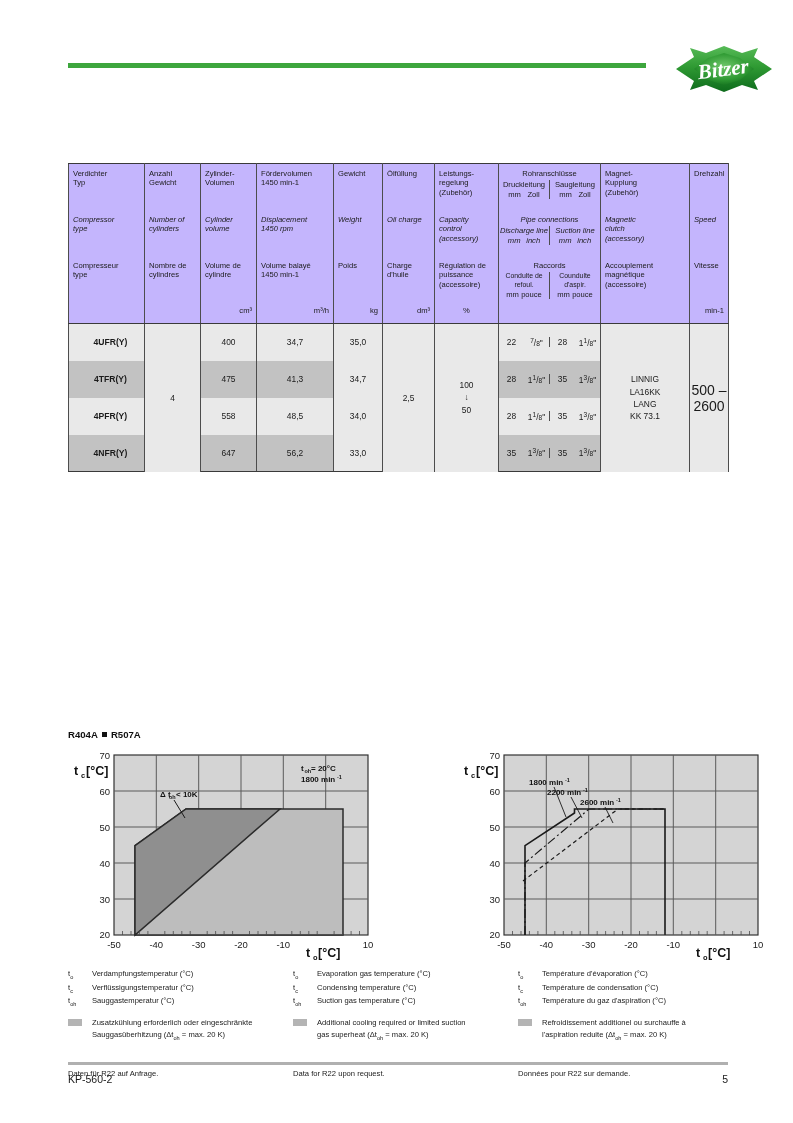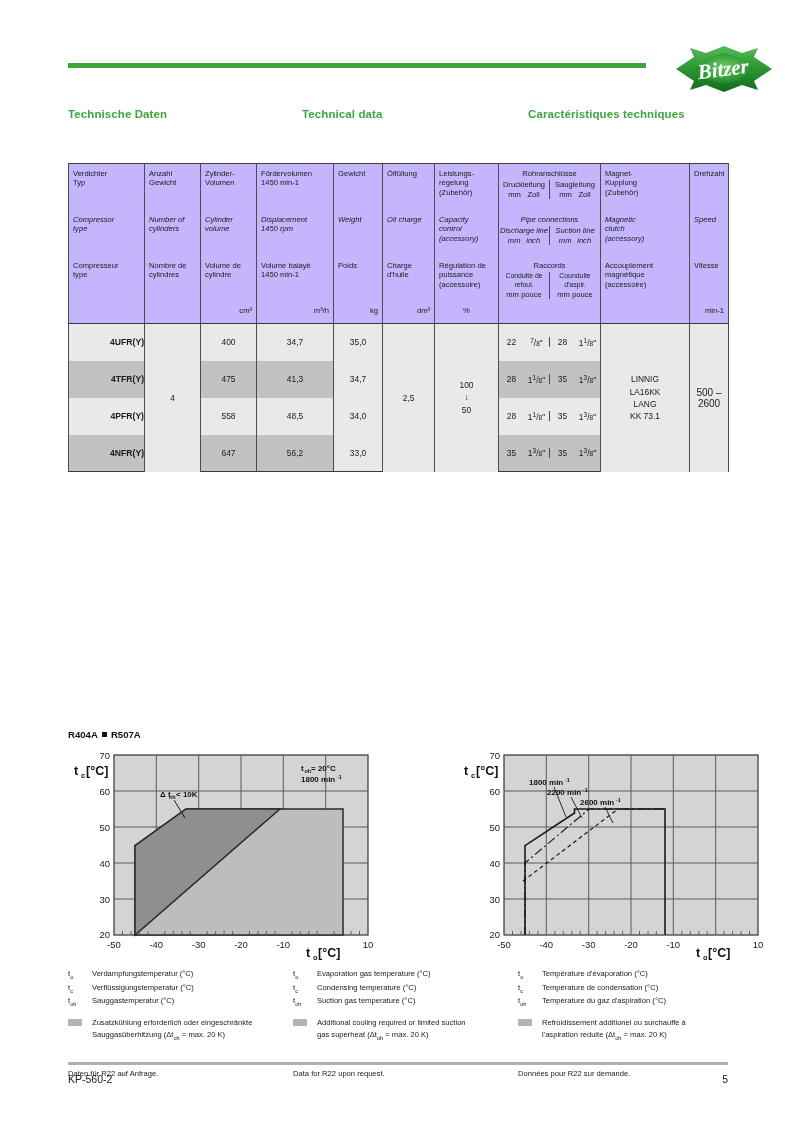--- a/index.html
+++ b/index.html
@@ -76,21 +76,21 @@
   .tbl .drow td {
     height:37px;
     font-size:8.4px;
     text-align:center;
     vertical-align:middle;
     background:#e9e9e9;
   }
   .tbl .drow.alt td { background:#c2c2c2; }
   .tbl .drow td.plain { background:#e9e9e9 !important; }
   .tbl .drow td.typecell {
-    font-weight:bold; font-size:8.6px; text-align:right; padding-left:8px;
+    font-weight:bold; font-size:8.6px; text-align:center; padding-left:8px;
   }
   .tbl .last td { border-bottom:1.4px solid #3a3a3a; }
   .mergecell { background:#e9e9e9 !important; vertical-align:middle; text-align:center; }
   .clutch { font-size:8.2px; line-height:1.45; text-align:left; padding-left:9px; }
   .cap { line-height:1.5; }
   .frac { display:inline-block; font-size:8.4px; }
   .frac sup { font-size:6.6px; vertical-align:0.42em; }
   .frac sub { font-size:6.6px; vertical-align:-0.1em; }
 
   
@@ -164,25 +164,20 @@
           <stop offset="65%" stop-color="#2f9a33"></stop>
           <stop offset="100%" stop-color="#14701f"></stop>
         </radialGradient>
       </defs>
       <path d="M8,25 L26,13 L22,4 L38,9 L56,2 L74,9 L90,4 L86,13 L104,25 L86,37 L90,46 L74,41 L56,48 L38,41 L22,46 L26,37 Z" fill="url(#gstar)"></path>
       <path d="M26,25 L40,14 L56,9 L72,14 L86,25 L72,36 L56,41 L40,36 Z" fill="url(#gin)"></path>
       <text x="56" y="32" font-family="'Liberation Serif',serif" font-size="21" font-style="italic" font-weight="bold" fill="#ffffff" text-anchor="middle" transform="rotate(-7 56 32)">Bitzer</text>
     </svg>
   </div>
 
-  <div class="lang-row">
-    <span class="lang-de">Technische Daten</span>
-    <span class="lang-en">Technical data</span>
-    <span class="lang-fr">Caractéristiques techniques</span>
-  </div>
 
   <table class="tbl">
     <colgroup>
       <col style="width:76px">
         <col style="width:56px">
         <col style="width:56px">
       <col style="width:77px">
         <col style="width:49px">
         <col style="width:52px">
       <col style="width:64px">
@@ -420,21 +415,21 @@
             <span class="frac"><span>1</span><sup>1</sup>/<sub>8</sub>"</span>
           </div>
         </div>
       </td>
       <td class="mergecell clutch" rowspan="4">
         <div>LINNIG</div>
         <div>LA16KK</div>
         <div>LANG</div>
         <div>KK 73.1</div>
       </td>
-      <td class="mergecell" rowspan="4" style="font-size:10px">500 – 2600</td>
+      <td class="mergecell" rowspan="4" style="font-size:14px">500 – 2600</td>
     </tr>
 
     <tr class="drow alt">
       <td class="typecell">4TFR(Y)</td>
       <td>475</td>
       <td>41,3</td>
       <td class="plain">34,7</td>
       <td>
         <div style="display:flex;align-items:center;height:100%">
           <div style="flex:1;text-align:center">28</div>

